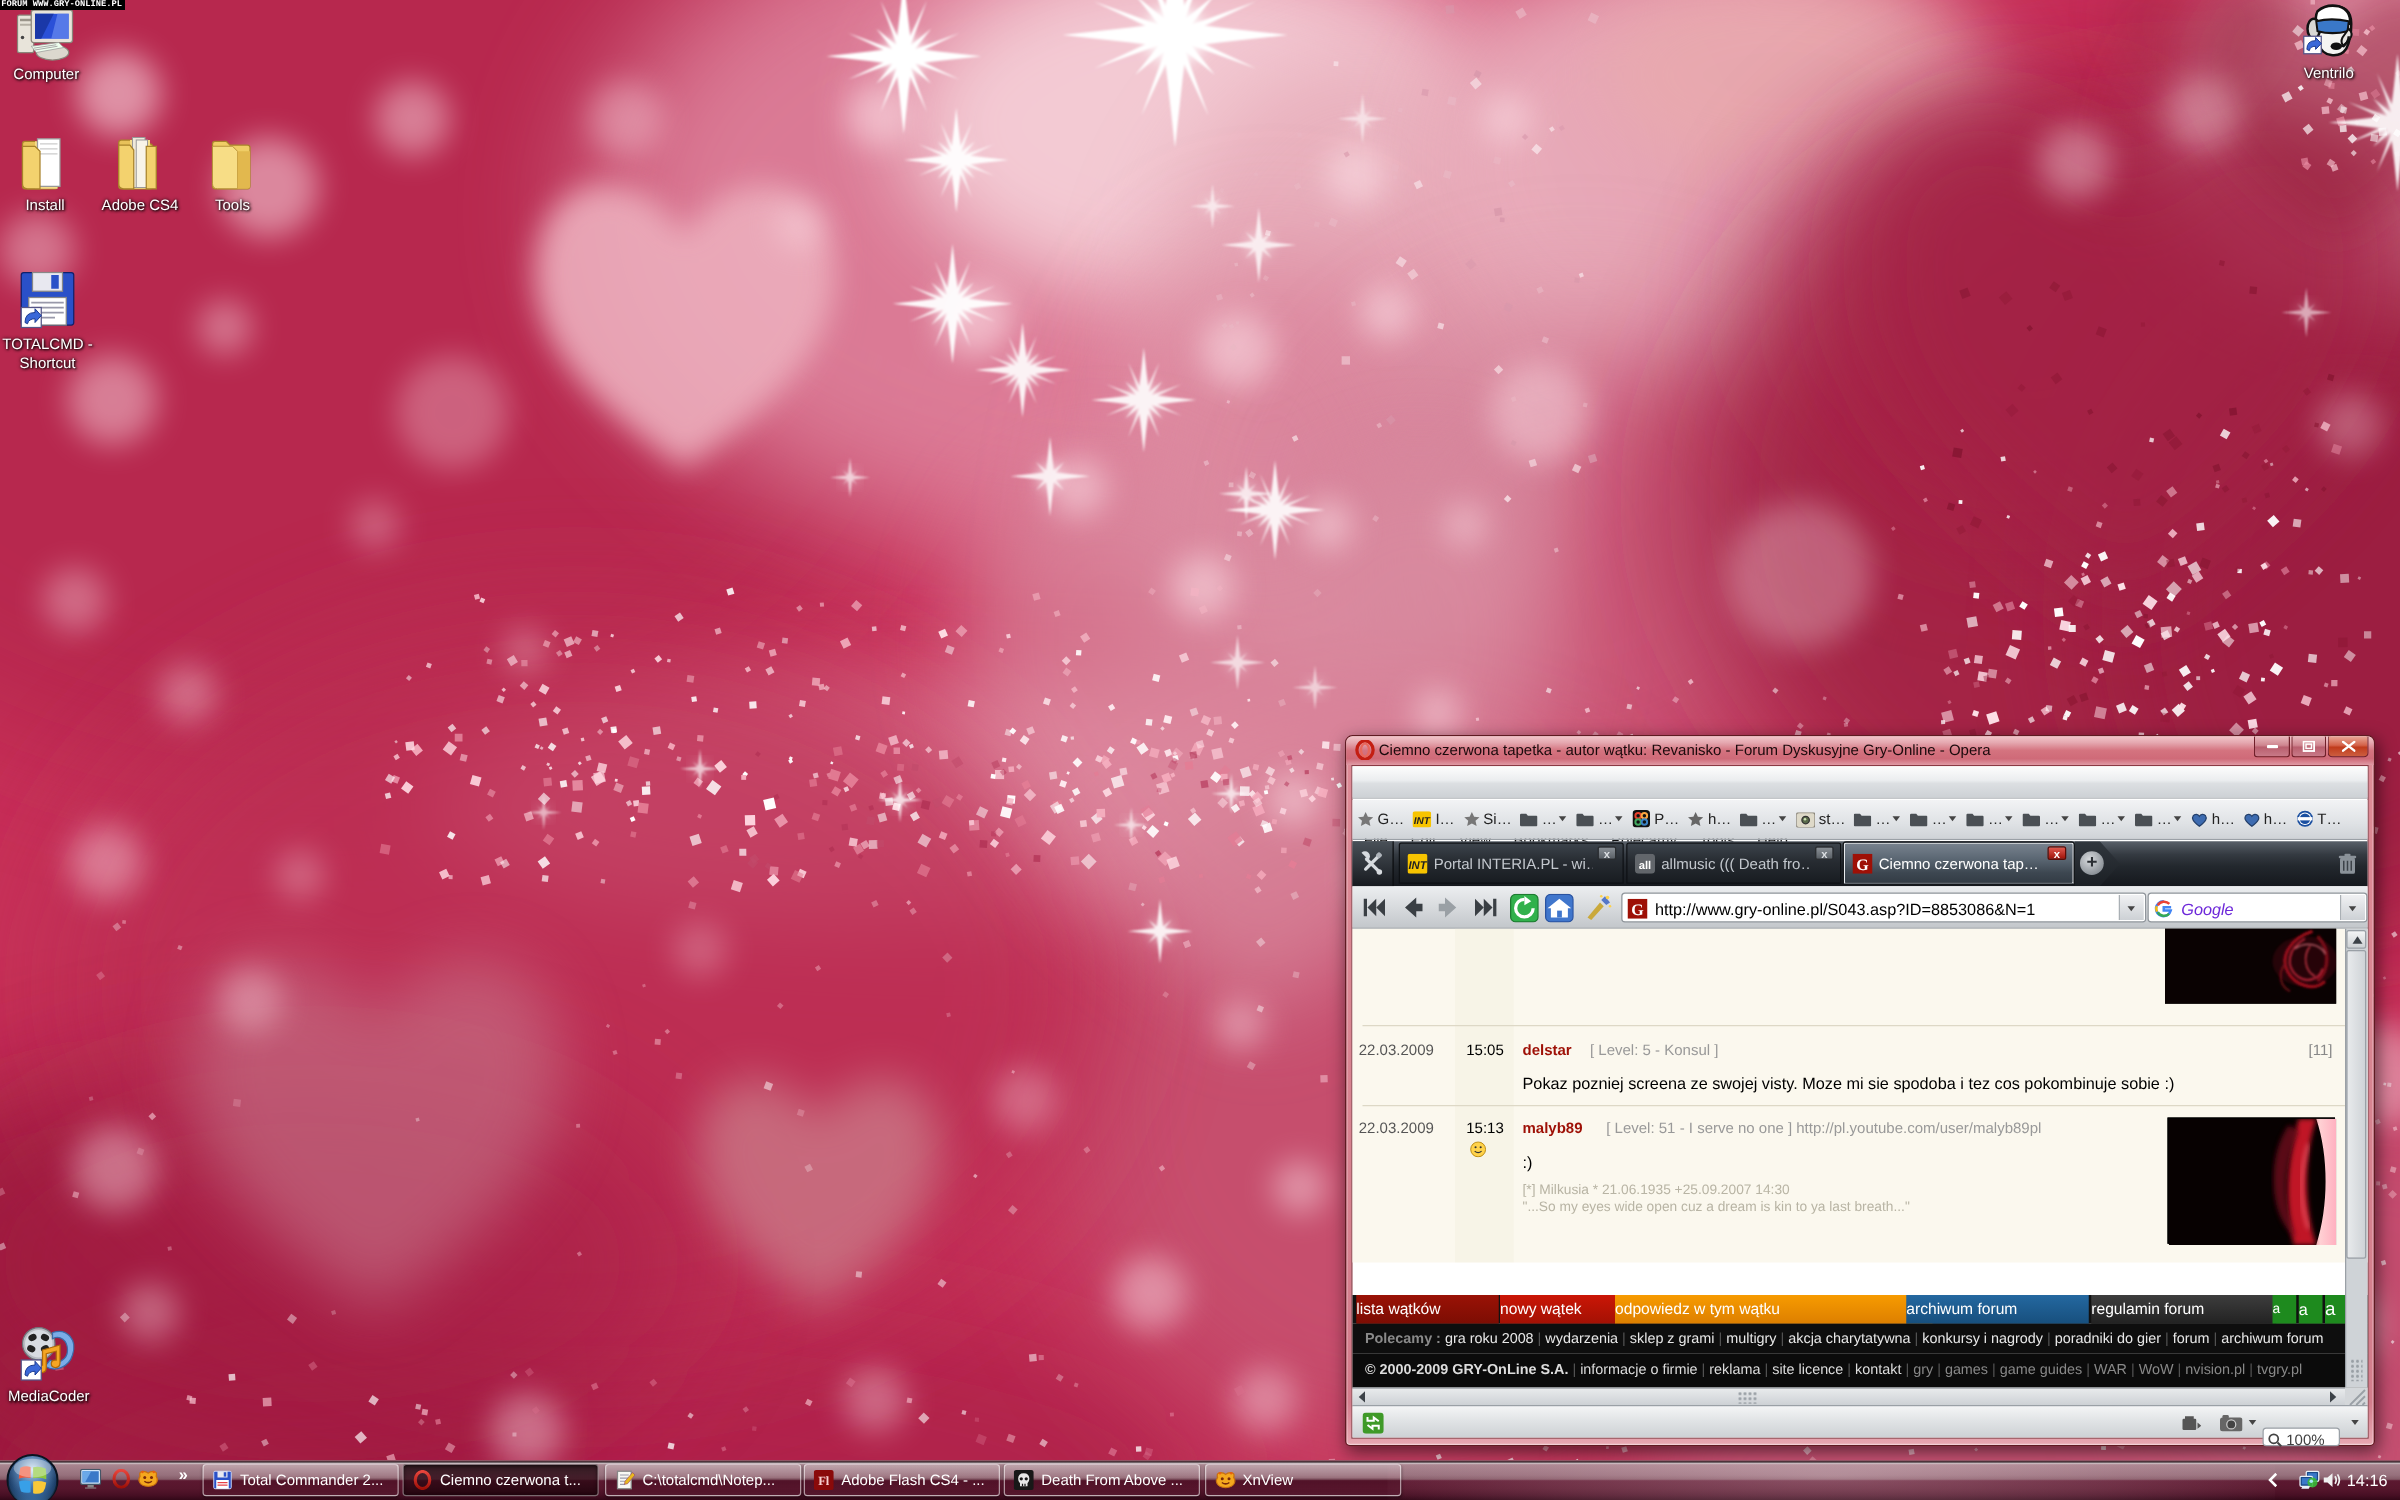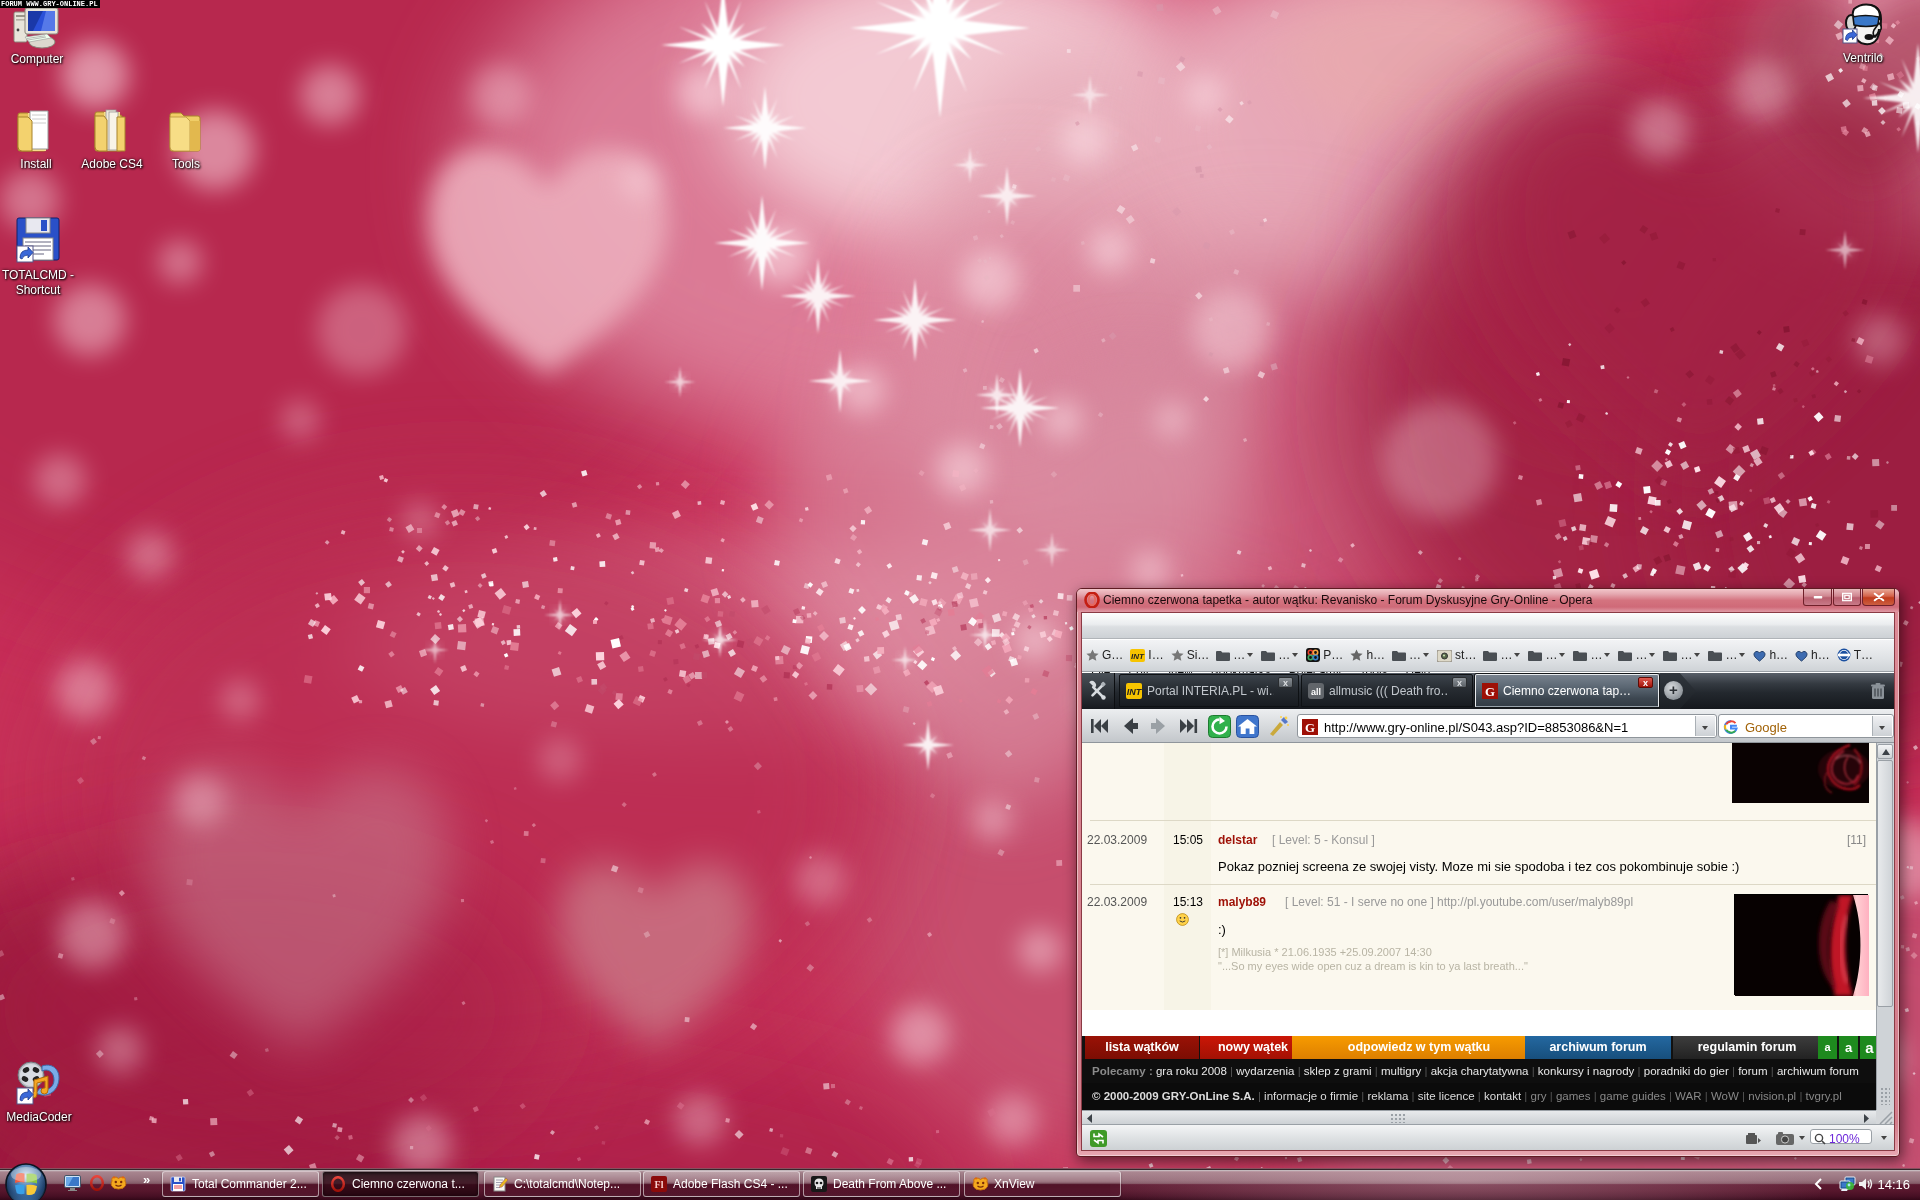--- a/index.html
+++ b/index.html
@@ -45,38 +45,38 @@
 #newtab { position:absolute; left:582px; top:8px; width:19px; height:19px; border-radius:50%; background:radial-gradient(circle at 40% 35%,#d8dbde,#8f959b 70%,#6a7076); color:#2a2e33; font:bold 15px "Liberation Sans"; text-align:center; line-height:18px; }
 #tabtrash { position:absolute; right:8px; top:9px; }
 
 #addrbar { position:absolute; left:0; right:0; top:96px; height:34px; background:linear-gradient(180deg,#eceef0 0%,#d6d9dc 55%,#c3c7cb 100%); border-bottom:1px solid #8f959b; }
 .navb { position:absolute; top:5px; width:24px; height:24px; }
 #urlfield { position:absolute; left:215px; top:5px; width:420px; height:24px; background:#fff; border:1px solid #8f959b; border-radius:3px; }
 #urlfield .g { position:absolute; left:4px; top:4px; }
 #urlfield .t { position:absolute; left:26px; top:5px; font-size:13px; color:#000; white-space:nowrap; }
 #urldrop { position:absolute; right:1px; top:1px; width:20px; height:20px; background:linear-gradient(180deg,#f0f1f3,#cdd1d5); border-left:1px solid #aab0b5; }
 #gfield { position:absolute; left:636px; top:5px; width:176px; height:24px; background:#fff; border:1px solid #8f959b; border-radius:3px; }
-#gfield .t { position:absolute; left:26px; top:5px; font-size:13px; color:#a16207; }
+#gfield .t { position:absolute; left:26px; top:5px; font-size:13px; color:#6d28d9;font-style:italic; }
 
 #content { position:absolute; left:0; right:0; top:130px; bottom:140px; background:#fbf8ee; overflow:hidden; }
 #dcol { position:absolute; left:82px; top:0; width:47px; bottom:0; background:#f7f4e7; }
 .sep { position:absolute; left:8px; right:8px; height:1px; background:#ddd8c6; }
 .post { position:absolute; left:0; right:0; font-size:12px; color:#000; }
 .pdate { position:absolute; left:5px; color:#555; }
 .ptime { position:absolute; left:91px; color:#000; }
 .pnick { position:absolute; left:136px; color:#9e1006; font-weight:bold; }
 .plvl { position:absolute; color:#999; }
 .pnum { position:absolute; right:28px; color:#888; }
 .pbody { position:absolute; left:136px; color:#000; font-size:13px; }
 .psig { position:absolute; left:136px; color:#b8b4a4; font-size:11px; line-height:14px; }
 .pimg { position:absolute; background:#000; }
 
 #watek { position:absolute; left:0; right:0; top:399px; height:24px; background:#ece8d5; border-top:1px solid #a8a494; font-size:13px; color:#000; }
 #btnrow { position:absolute; left:0; right:0; top:423px; height:23px; background:#111; }
-.fbtn { position:absolute; top:0; height:23px; color:#fff; font-weight:bold; font-size:12.5px; text-align:center; line-height:23px; }
+.fbtn { position:absolute; top:0; height:23px; color:#fff; font-weight:normal; font-size:12.5px; line-height:23px; }
 #polecamy { position:absolute; left:0; right:0; top:446px; height:24px; background:#0e0e0e; color:#e8e8e8; font-size:11.5px; line-height:24px; white-space:nowrap; }
 #copyrow { position:absolute; left:0; right:0; top:470px; height:27px; background:#0b0b0b; color:#ddd; font-size:11.5px; line-height:26px; white-space:nowrap; }
 .graysep { color:#555; }
 .graylink { color:#888; }
 
 #vscroll { position:absolute; right:0; top:130px; width:18px; height:367px; background:#cfd3d7; border-left:1px solid #9aa0a6; }
 #hscroll { position:absolute; left:0; right:18px; top:497px; height:14px; background:linear-gradient(180deg,#e8eaec,#cdd1d5); border-top:1px solid #9aa0a6; }
 
 #statusbar { position:absolute; left:0; right:0; top:511px; bottom:0; background:linear-gradient(180deg,#f4f5f6 0%,#dfe2e4 50%,#cdd1d4 100%); border-top:1px solid #9aa0a6; }
 
@@ -1720,21 +1720,21 @@
             <rect x="1" y="3" width="11" height="9" rx="1" fill="#555"></rect>
             <rect x="3" y="1" width="7" height="3" fill="#555"></rect>
             <path d="M13 6 L16 8.5 L13 11 Z" fill="#555"></path>
           </svg></div>
         <div style="position:absolute;right:100px;top:7px"><svg width="18" height="14">
             <rect y="2" width="18" height="11" rx="2" fill="#666"></rect>
             <circle cx="9" cy="7.5" r="3.6" fill="#444" stroke="#ccc"></circle>
             <rect x="2" y="0" width="5" height="3" rx="1" fill="#666"></rect>
           </svg></div>
         <div style="position:absolute;right:88px;top:11px" class="caret"></div>
-        <div style="position:absolute;right:22px;top:4px;width:62px;height:15px;background:#fff;border:1px solid #9aa0a6;border-radius:3px;font-size:12px;color:#6d28d9">
+        <div style="position:absolute;right:22px;top:17px;width:62px;height:15px;background:#fff;border:1px solid #9aa0a6;border-radius:3px;font-size:12px;color:#404040">
           <svg width="12" height="12" style="position:absolute;left:3px;top:3px">
             <circle cx="5" cy="5" r="3.6" fill="none" stroke="#444" stroke-width="1.4"></circle>
             <path d="M8 8 L11 11" stroke="#444" stroke-width="1.6"></path>
           </svg>
           <span style="position:absolute;left:18px;top:2px">100%</span>
         </div>
         <div style="position:absolute;right:6px;top:11px" class="caret"></div>
       </div>
     </div>
   </div>

